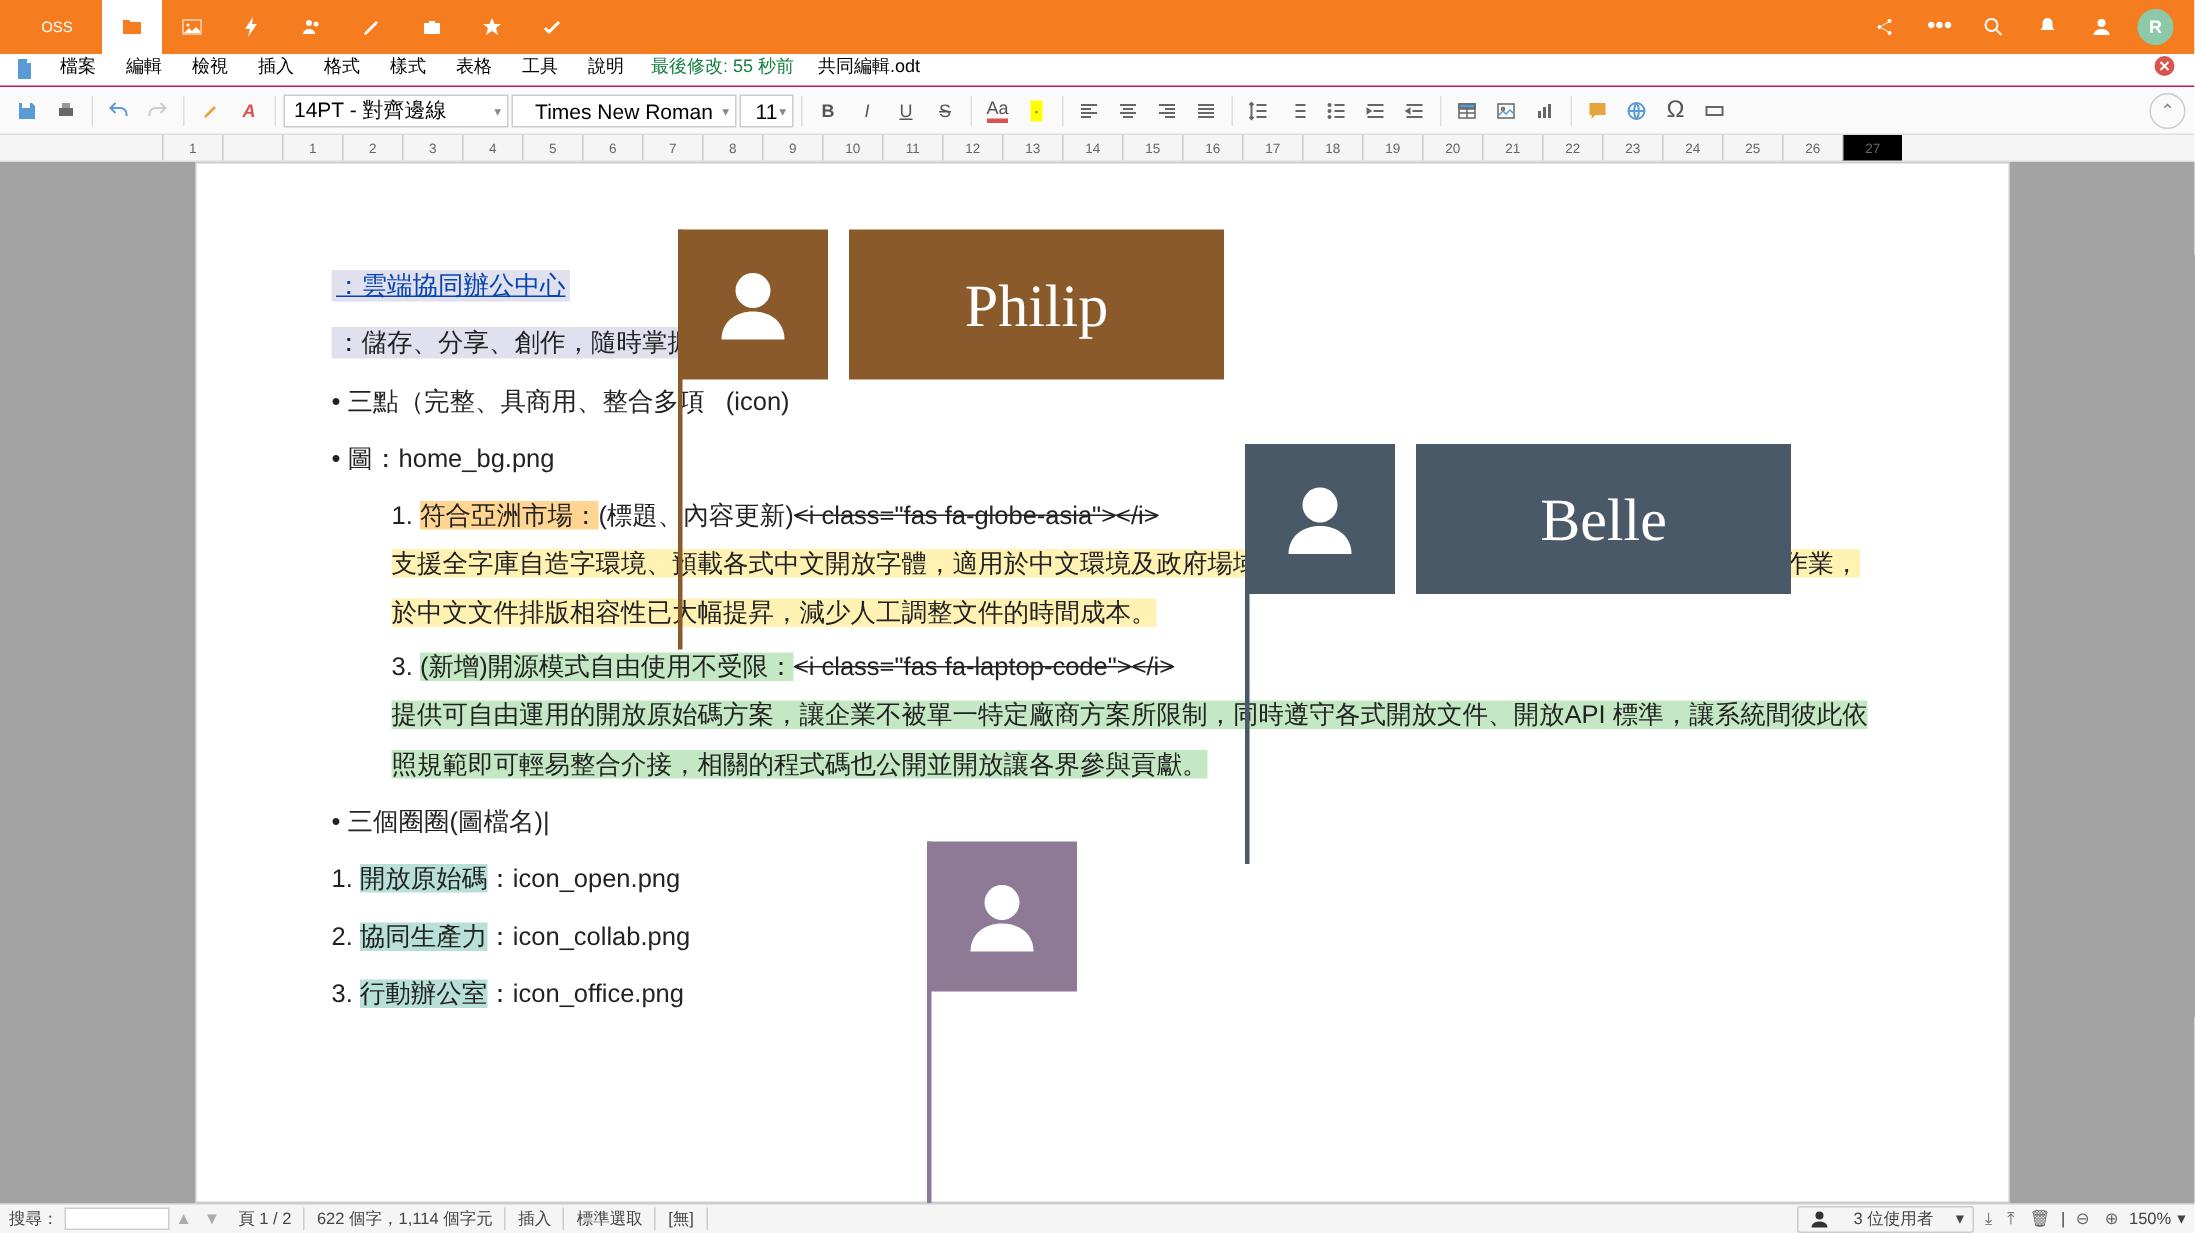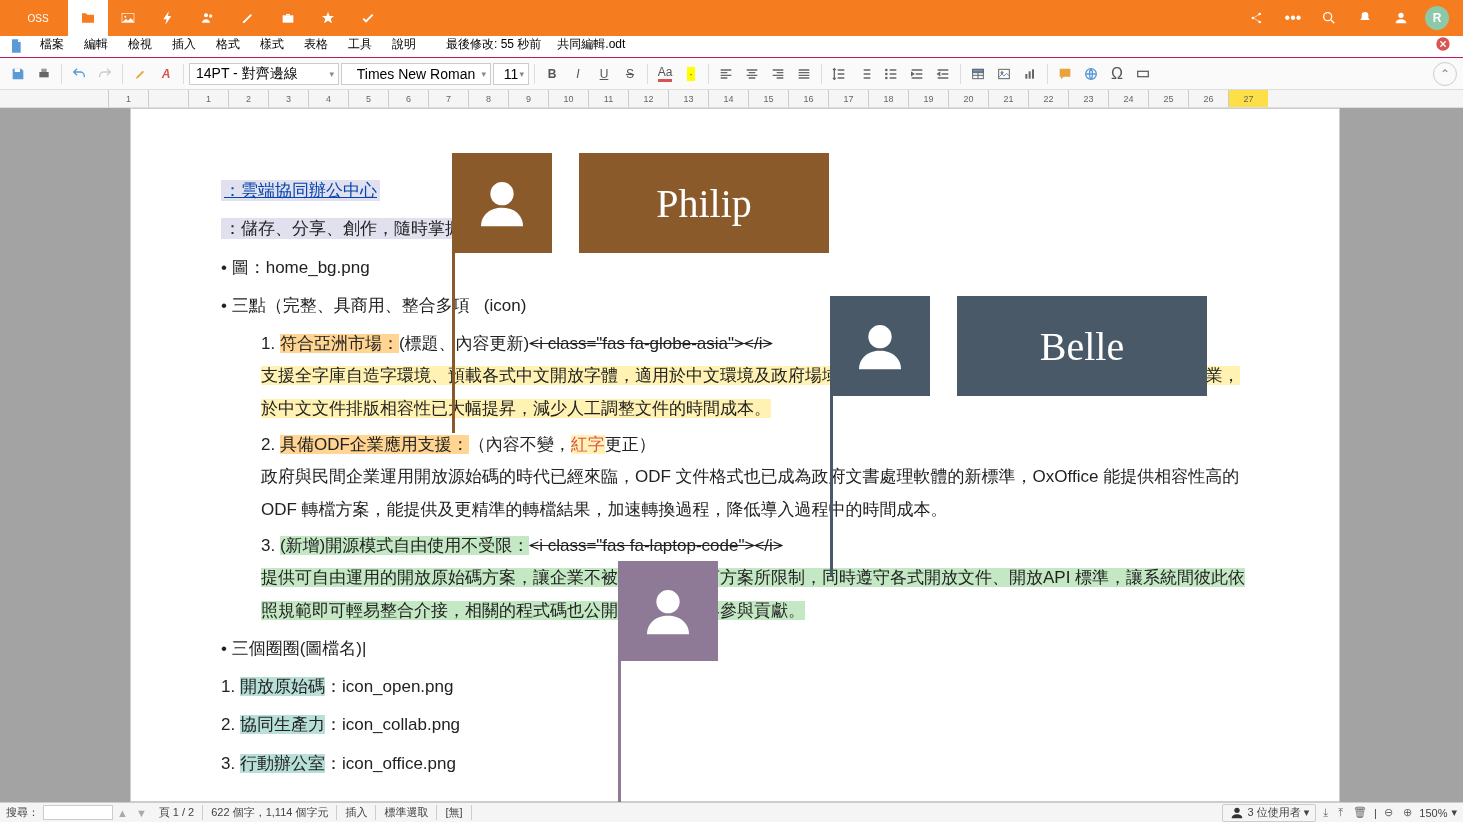--- a/index.html
+++ b/index.html
@@ -7,21 +7,21 @@
 .topbar{height:36px;background:#f57c1f;display:flex;align-items:center;padding:0 8px;color:#fff}
 .topbar .logo{width:60px;display:flex;align-items:center;justify-content:center;font-size:10px}
 .topbar .tab{width:40px;height:36px;display:flex;align-items:center;justify-content:center}
 .topbar .tab.active{background:#fff;color:#666}
 .topbar .spacer{flex:1}
 .topbar .right-icon{width:36px;height:36px;display:flex;align-items:center;justify-content:center}
 .avatar-circle{width:24px;height:24px;border-radius:50%;background:#8dc9a8;color:#fff;display:flex;align-items:center;justify-content:center;font-size:12px;font-weight:bold}
 .menubar{height:22px;background:#fff;border-bottom:1px solid #be185d;display:flex;align-items:flex-start;padding:0 6px;font-size:12px}
 .menubar .doc-icon{width:20px;height:20px;display:flex;align-items:center;justify-content:center;margin-right:4px}
 .menubar .menu-item{padding:0 10px;cursor:pointer}
-.menubar .status{color:#000000;margin-left:20px}
+.menubar .status{color:#15803d;margin-left:8px}
 .menubar .filename{margin-left:16px}
 .menubar .close{margin-left:auto;color:#d9534f;font-size:16px;padding:0 6px}
 .toolbar{height:32px;background:#fafafa;border-bottom:1px solid #ddd;display:flex;align-items:center;padding:0 6px;gap:2px;font-size:12px}
 .toolbar .tbtn{width:24px;height:24px;display:flex;align-items:center;justify-content:center;color:#555;border-radius:2px}
 .toolbar .sep{width:1px;height:20px;background:#ddd;margin:0 3px}
 .toolbar .combo{height:22px;border:1px solid #ccc;background:#fff;display:flex;align-items:center;padding:0 6px;font-size:14px;position:relative}
 .toolbar .combo::after{content:"▾";position:absolute;right:4px;color:#888;font-size:9px}
 .toolbar .combo.style{width:150px}
 .toolbar .combo.font{width:150px;justify-content:center}
 .toolbar .combo.size{width:36px;justify-content:center}
@@ -39,32 +39,32 @@
 .hl-orange{background:#ffd591}
 .hl-yellow{background:#fff2b3}
 .hl-green{background:#c3e8c3}
 .hl-teal{background:#b8e0d8}
 .hl-red{color:#d9534f;background:#fff2b3}
 .strike{text-decoration:line-through}
 .cursor-flag{position:absolute;z-index:50}
 .cursor-flag .stick{position:absolute;left:0;top:0;width:3px;height:280px;background:var(--c)}
 .cursor-flag .head{display:flex;height:100px}
 .cursor-flag .iconbox{width:100px;height:100px;background:var(--c);display:flex;align-items:center;justify-content:center}
-.cursor-flag .namebox{width:250px;height:100px;background:var(--c);margin-left:27px;display:flex;align-items:center;justify-content:center;color:#fff;font-size:40px;font-family:Georgia,serif}
+.cursor-flag .namebox{width:250px;height:100px;background:var(--c);margin-left:14px;display:flex;align-items:center;justify-content:center;color:#fff;font-size:40px;font-family:Georgia,serif}
 .flag-philip{left:452px;top:45px;--c:#8b5a2b}
 .flag-belle{left:830px;top:188px;--c:#4a5968}
 .flag-belle .namebox{width:250px}
 .flag-oscar{left:618px;top:453px;--c:#8e7a96}
 .statusbar{position:absolute;bottom:0;left:0;right:0;height:20px;background:#f5f5f5;border-top:1px solid #ccc;display:flex;align-items:center;font-size:11px;padding:0 6px;color:#444}
 .statusbar .sitem{padding:0 8px;border-right:1px solid #ccc}
 .statusbar .search-label{padding-right:4px}
 .statusbar input{width:70px;height:15px;border:1px solid #ccc;font-size:11px}
 .statusbar .arrow{padding:0 4px;color:#aaa}
 .statusbar .right{margin-left:auto;display:flex;align-items:center;gap:4px}
-.statusbar .users{display:flex;align-items:center;gap:3px;padding:0 6px;border:1px solid #ccc;border-radius:2px}
+.statusbar .users{display:flex;align-items:center;gap:15px;padding:0 6px;border:1px solid #ccc;border-radius:2px}
 .statusbar .zicon{padding:0 3px;color:#666}
 svg{width:16px;height:16px}
 .user-svg{width:56px;height:56px;fill:#fff}
 </style>
 </head>
 <body>
 
 <div class="topbar">
   <div class="logo">OSS</div>
   <div class="tab active">
@@ -347,38 +347,34 @@
       <div class="tick">17</div>
       <div class="tick">18</div>
       <div class="tick">19</div>
       <div class="tick">20</div>
       <div class="tick">21</div>
       <div class="tick">22</div>
       <div class="tick">23</div>
       <div class="tick">24</div>
       <div class="tick">25</div>
       <div class="tick">26</div>
-      <div class="tick" style="background:#fde047">27</div>
+      <div class="tick" style="background:#000000">27</div>
   </div>
 </div>
 
 <div class="editor">
   <div class="page">
     <p><span class="title">：雲端協同辦公中心</span></p>
     <p><span class="subtitle">：儲存、分享、創作，隨時掌握</span></p>
+    <p><span>• 三點（完整、具商用、整合多項</span>&nbsp;&nbsp;&nbsp;<span>(icon)</span></p>
     <p>• 圖：home_bg.png</p>
-    <p><span>• 三點（完整、具商用、整合多項</span>&nbsp;&nbsp;&nbsp;<span>(icon)</span></p>
     <div class="num-list">
       <div class="num-item">
         <span>1.</span> <span class="hl-orange">符合亞洲市場：</span><span>(標題、內容更新)</span><span class="strike">&lt;i class="fas fa-globe-asia"&gt;&lt;/i&gt;</span><br>
         <span class="hl-yellow">支援全字庫自造字環境、預載各式中文開放字體，適用於中文環境及政府場域，另</span>&nbsp;&nbsp;&nbsp;&nbsp;&nbsp;&nbsp;&nbsp;&nbsp;&nbsp;&nbsp;&nbsp;&nbsp;&nbsp;&nbsp;&nbsp;&nbsp;&nbsp;&nbsp;<span class="hl-yellow">碼</span>&nbsp;&nbsp;&nbsp;&nbsp;&nbsp;&nbsp;&nbsp;&nbsp;&nbsp;&nbsp;&nbsp;&nbsp;&nbsp;&nbsp;&nbsp;&nbsp;&nbsp;&nbsp;&nbsp;&nbsp;&nbsp;&nbsp;&nbsp;&nbsp;&nbsp;&nbsp;&nbsp;&nbsp;&nbsp;&nbsp;&nbsp;&nbsp;&nbsp;&nbsp;&nbsp;&nbsp;&nbsp;&nbsp;<span class="hl-yellow">調校作業，於中文文件排版相容性已大幅提昇，減少人工調整文件的時間成本。</span>
-      </div>
-      <div class="num-item">
-        <span>2.</span> <span class="hl-orange">具備ODF企業應用支援：</span><span>（內容不變，</span><span class="hl-red">紅字</span><span>更正）</span><br>
-        <span>政府與民間企業運用開放源始碼的時代已經來臨，ODF 文件格式也已成為政府文書處理軟體的新標準，OxOffice 能提供相容性高的 ODF 轉檔方案，能提供及更精準的轉檔結果，加速轉換過程，降低導入過程中的時間成本。</span>
       </div>
       <div class="num-item">
         <span>3.</span> <span class="hl-green">(新增)開源模式自由使用不受限：</span><span class="strike">&lt;i class="fas fa-laptop-code"&gt;&lt;/i&gt;</span><br>
         <span class="hl-green">提供可自由運用的開放原始碼方案，讓企業不被單一特定廠商方案所限制，同時遵守各式開放文件、開放API 標準，讓系統間彼此依照規範即可輕易整合介接，相關的程式碼也公開並開放讓各界參與貢獻。</span>
       </div>
     </div>
     <p>• 三個圈圈(圖檔名)|</p>
     <p><span>1. </span><span class="hl-teal">開放原始碼</span><span>：icon_open.png</span></p>
     <p><span>2. </span><span class="hl-teal">協同生產力</span><span>：icon_collab.png</span></p>
     <p><span>3. </span><span class="hl-teal">行動辦公室</span><span>：icon_office.png</span></p>

